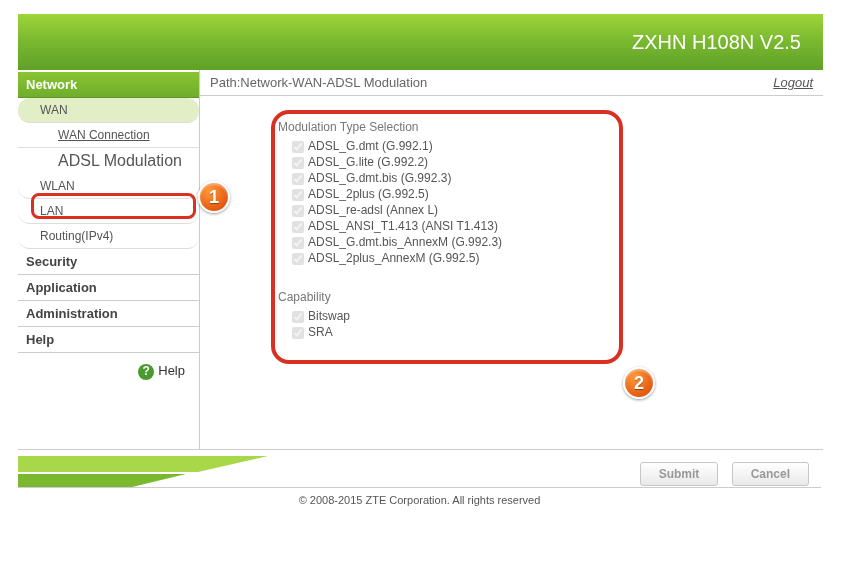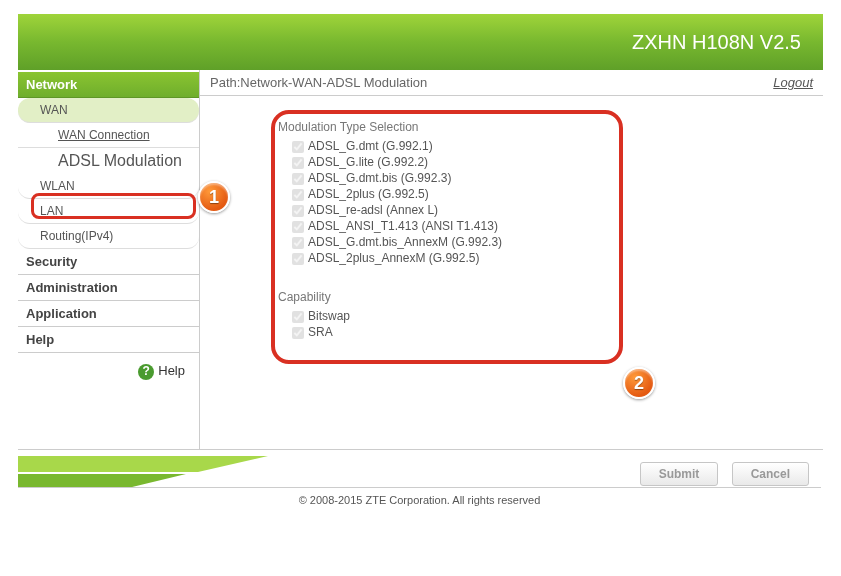--- a/index.html
+++ b/index.html
@@ -56,22 +56,22 @@
   <div class="body-area">
     <div class="sidebar">
       <div class="nav-top-active"><span>Network</span></div>
       <div class="nav-sub nav-sub-wan"><span>WAN</span></div>
       <div class="nav-subsub"><span>WAN Connection</span></div>
       <div class="nav-subsub-active"><span>ADSL Modulation</span></div>
       <div class="nav-sub"><span>WLAN</span></div>
       <div class="nav-sub"><span>LAN</span></div>
       <div class="nav-sub"><span>Routing(IPv4)</span></div>
       <div class="nav-top"><b>Security</b></div>
+      <div class="nav-top"><b>Application</b></div>
       <div class="nav-top"><b>Administration</b></div>
-      <div class="nav-top"><b>Application</b></div>
       <div class="nav-top"><b>Help</b></div>
       <div class="help-row">
         <span class="help-icon">?</span><span>Help</span>
       </div>
     </div>
 
     <div class="content">
       <div class="path-bar">
         <span>Path:Network-WAN-ADSL Modulation</span>
         <span class="logout">Logout</span>

